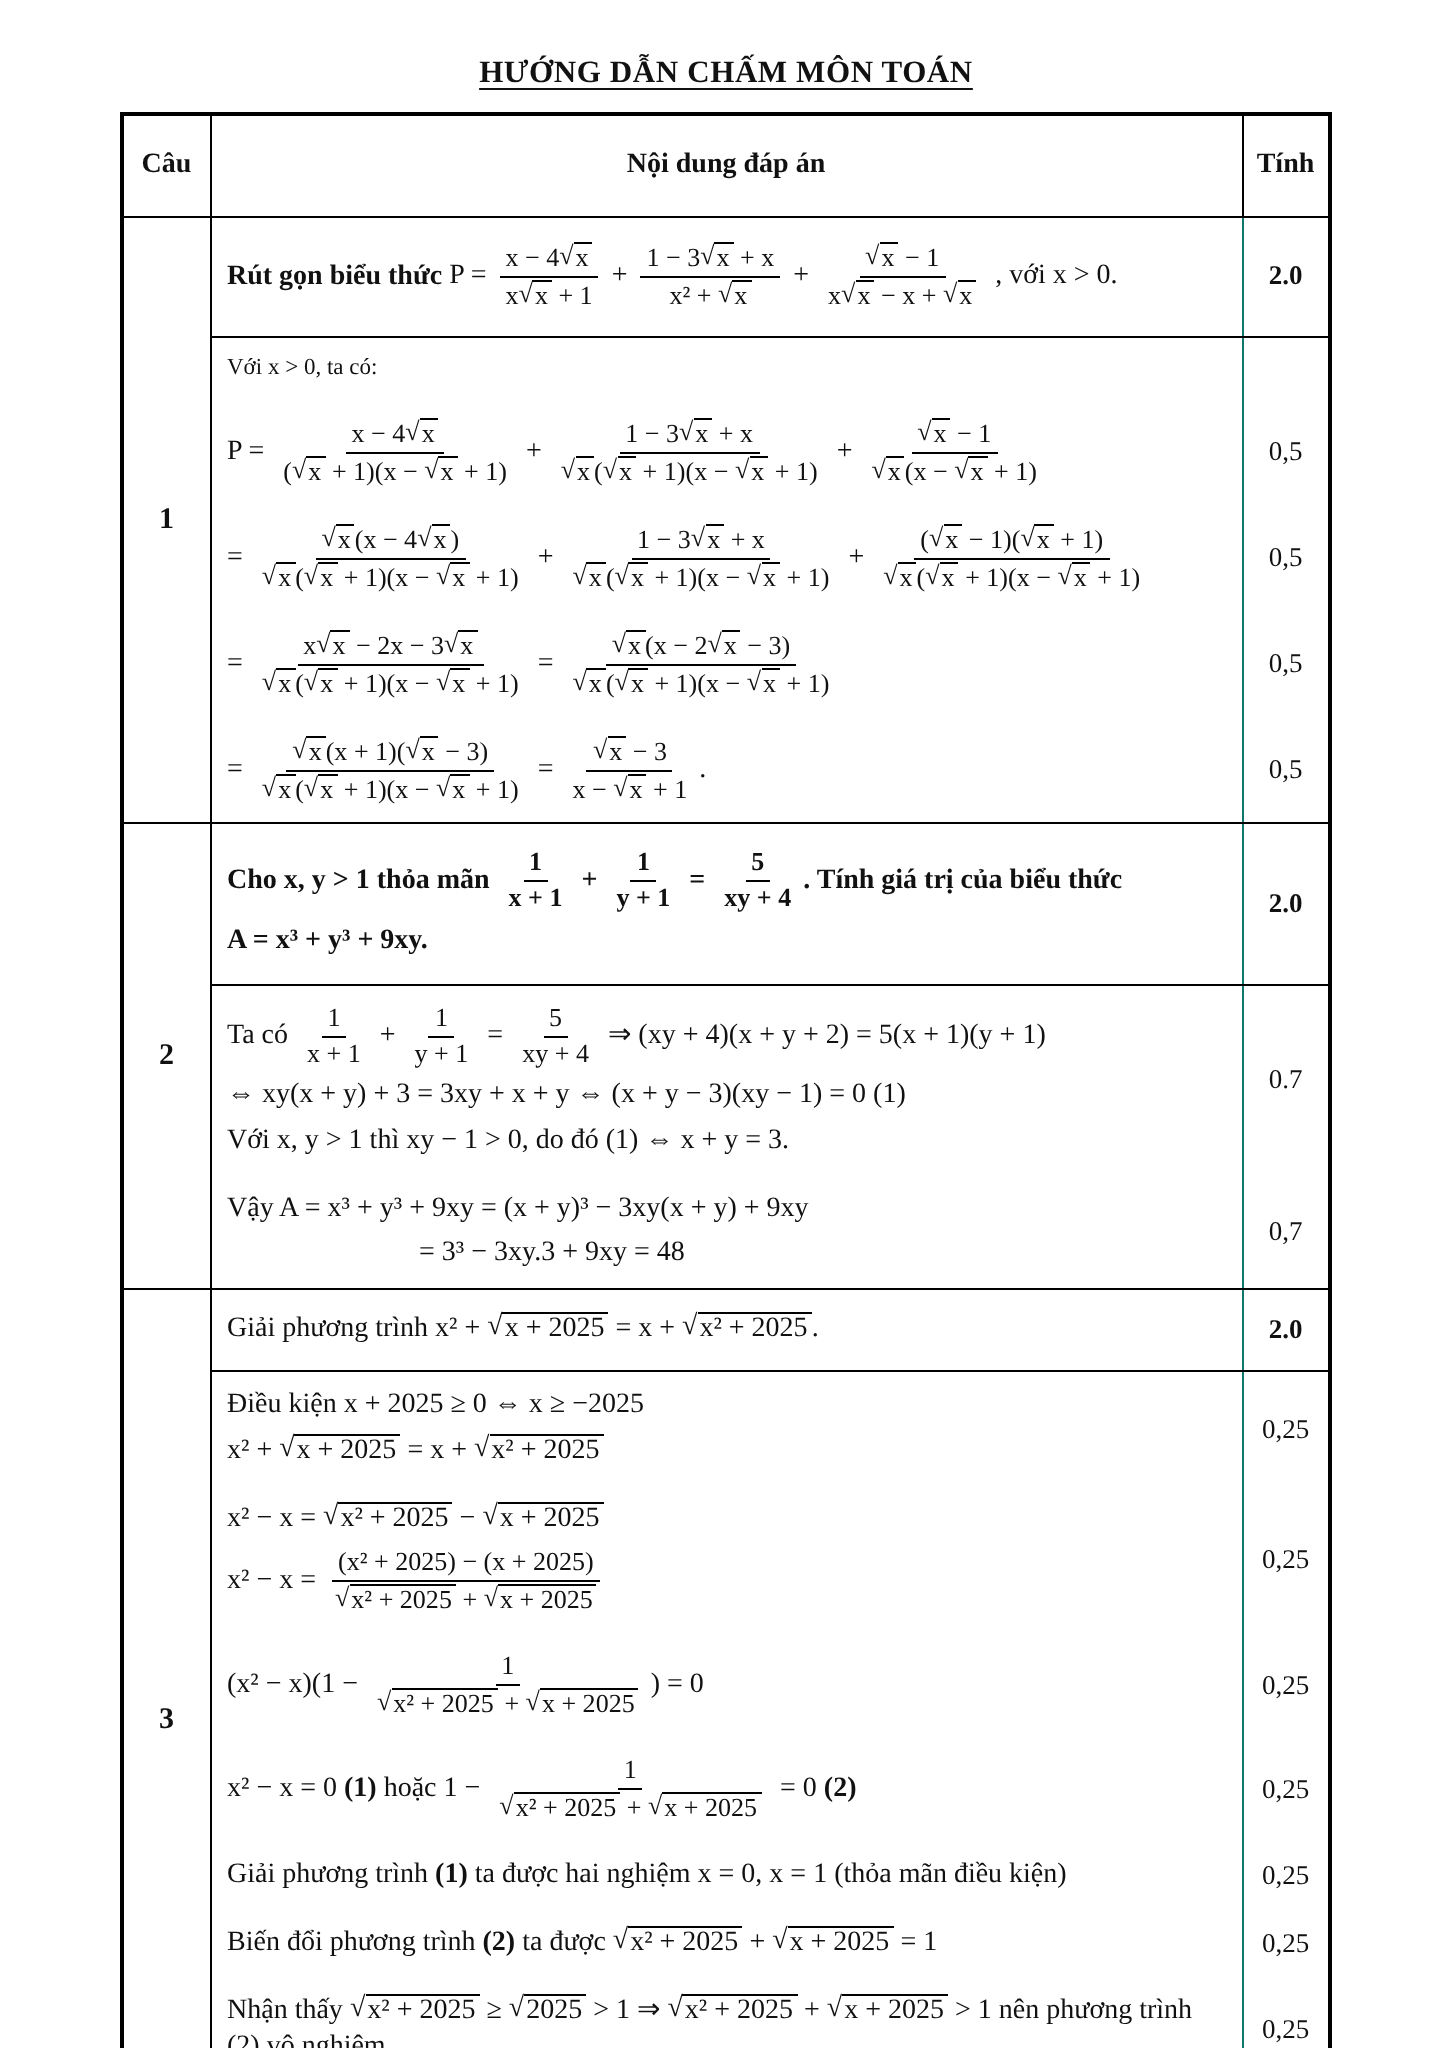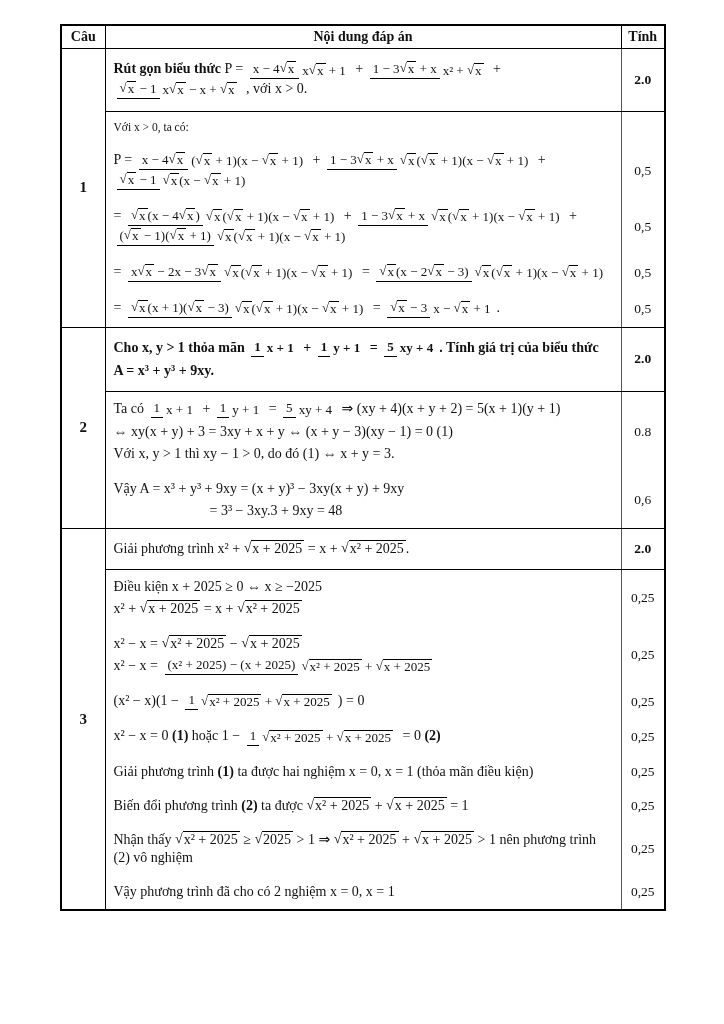--- a/index.html
+++ b/index.html
@@ -15,21 +15,21 @@
     margin:4px 0 10px 0; letter-spacing:.3px;
   }
   table.answer {
     width:606px; border-collapse:collapse; table-layout:fixed;
     border:2px solid #000;
   }
   col.c-cau { width:44px; }
   col.c-score { width:44px; }
   th {
     border:1px solid #000; font-weight:bold; font-size:14px;
-    padding:3px 2px; text-align:center; vertical-align:top;
+    padding:17px 2px; text-align:center; vertical-align:top;
     word-break:break-word;
   }
   td { vertical-align:middle; }
   td.cau {
     border-right:1px solid #000; border-bottom:1px solid #000;
     text-align:center; font-weight:bold; font-size:15px;
   }
   td.content { padding:4px 8px; font-size:14px; line-height:1.3; }
   td.score {
     border-left:1px solid #0f766e; text-align:center; font-size:13.5px;
@@ -37,35 +37,36 @@
   }
   td.stmt { border-bottom:1px solid #000; padding:7px 8px; }
   td.stmt-score { border-bottom:1px solid #000; font-weight:bold; }
   td.q-end { border-bottom:1px solid #000; }
   .mline { margin:4px 0; }
   .mline.small { font-size:11.5px; }
   .mline.indent { padding-left:96px; }
   .bold { font-weight:bold;margin-top:23px; }
   
   .frac {
-    display:inline-flex; align-items:center;
+    display:inline-flex; flex-direction:column; align-items:center;
     vertical-align:middle; margin:1px 3px; font-size:.93em; line-height:1.15;
     text-align:center;
   }
   .fnum { padding:0 3px 1px 3px; border-bottom:1px solid #000; white-space:nowrap; }
   .fden { padding:1px 3px 0 3px; white-space:nowrap; }
   
   .sqrt { white-space:nowrap; }
   .rad { display:inline-block; transform:translateY(-1px); }
   .vinc { display:inline-block; border-top:1px solid #000; padding:0 2px 0 1px; line-height:1.15; }
 </style>
 </head>
 <body>
 
 <div class="page">
+  <div class="title">HƯỚNG DẪN CHẤM MÔN TOÁN</div>
   <table class="answer">
     <colgroup>
       <col class="c-cau">
         <col class="c-content">
         <col class="c-score">
     </colgroup>
     <thead>
       <tr>
         <th>Câu</th>
         <th>Nội dung đáp án</th>
@@ -174,28 +175,28 @@
               </span> + <span class="frac">
                 <span class="fnum">1</span>
                 <span class="fden">y + 1</span>
               </span> = <span class="frac">
                 <span class="fnum">5</span>
                 <span class="fden">xy + 4</span>
               </span> ⇒ (xy + 4)(x + y + 2) = 5(x + 1)(y + 1)</div>
             <div class="mline">⇔ xy(x + y) + 3 = 3xy + x + y ⇔ (x + y − 3)(xy − 1) = 0 (1)</div>
             <div class="mline">Với x, y &gt; 1 thì xy − 1 &gt; 0, do đó (1) ⇔ x + y = 3.</div>
           </td>
-          <td class="score">0.8</td>
+          <td class="score">0.7</td>
         </tr>
         <tr>
           <td class="content step q-end">
             <div class="mline">Vậy A = x³ + y³ + 9xy = (x + y)³ − 3xy(x + y) + 9xy</div>
             <div class="mline indent">= 3³ − 3xy.3 + 9xy = 48</div>
           </td>
-          <td class="score q-end">0,6</td>
+          <td class="score q-end">0,7</td>
         </tr>
         <tr>
           <td class="cau" rowspan="9">3</td>
           <td class="content stmt">
             <div class="mline">Giải phương trình x² + <span class="sqrt"><span class="rad">√</span><span class="vinc">x + 2025</span></span> = x + <span class="sqrt"><span class="rad">√</span><span class="vinc">x² + 2025</span></span>.</div>
           </td>
           <td class="score stmt-score">2.0</td>
         </tr>
         <tr>
           <td class="content step">

